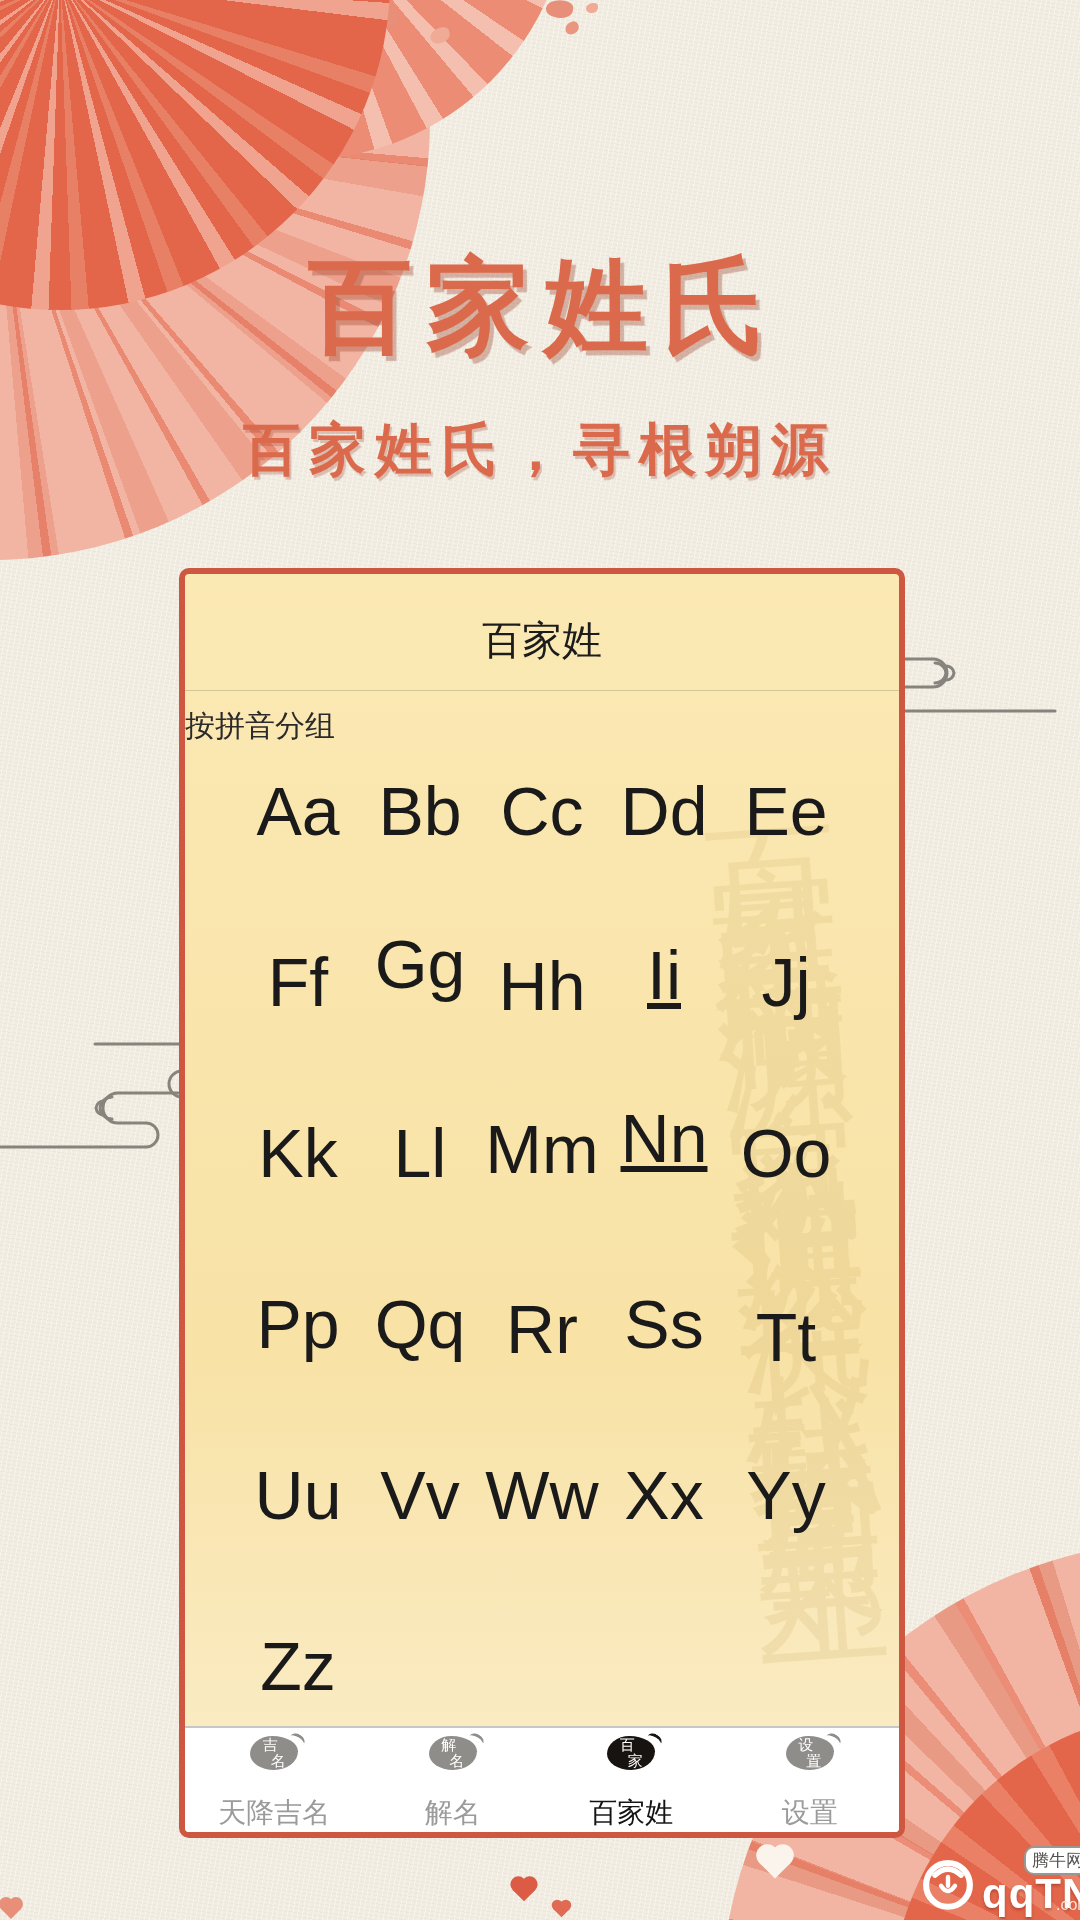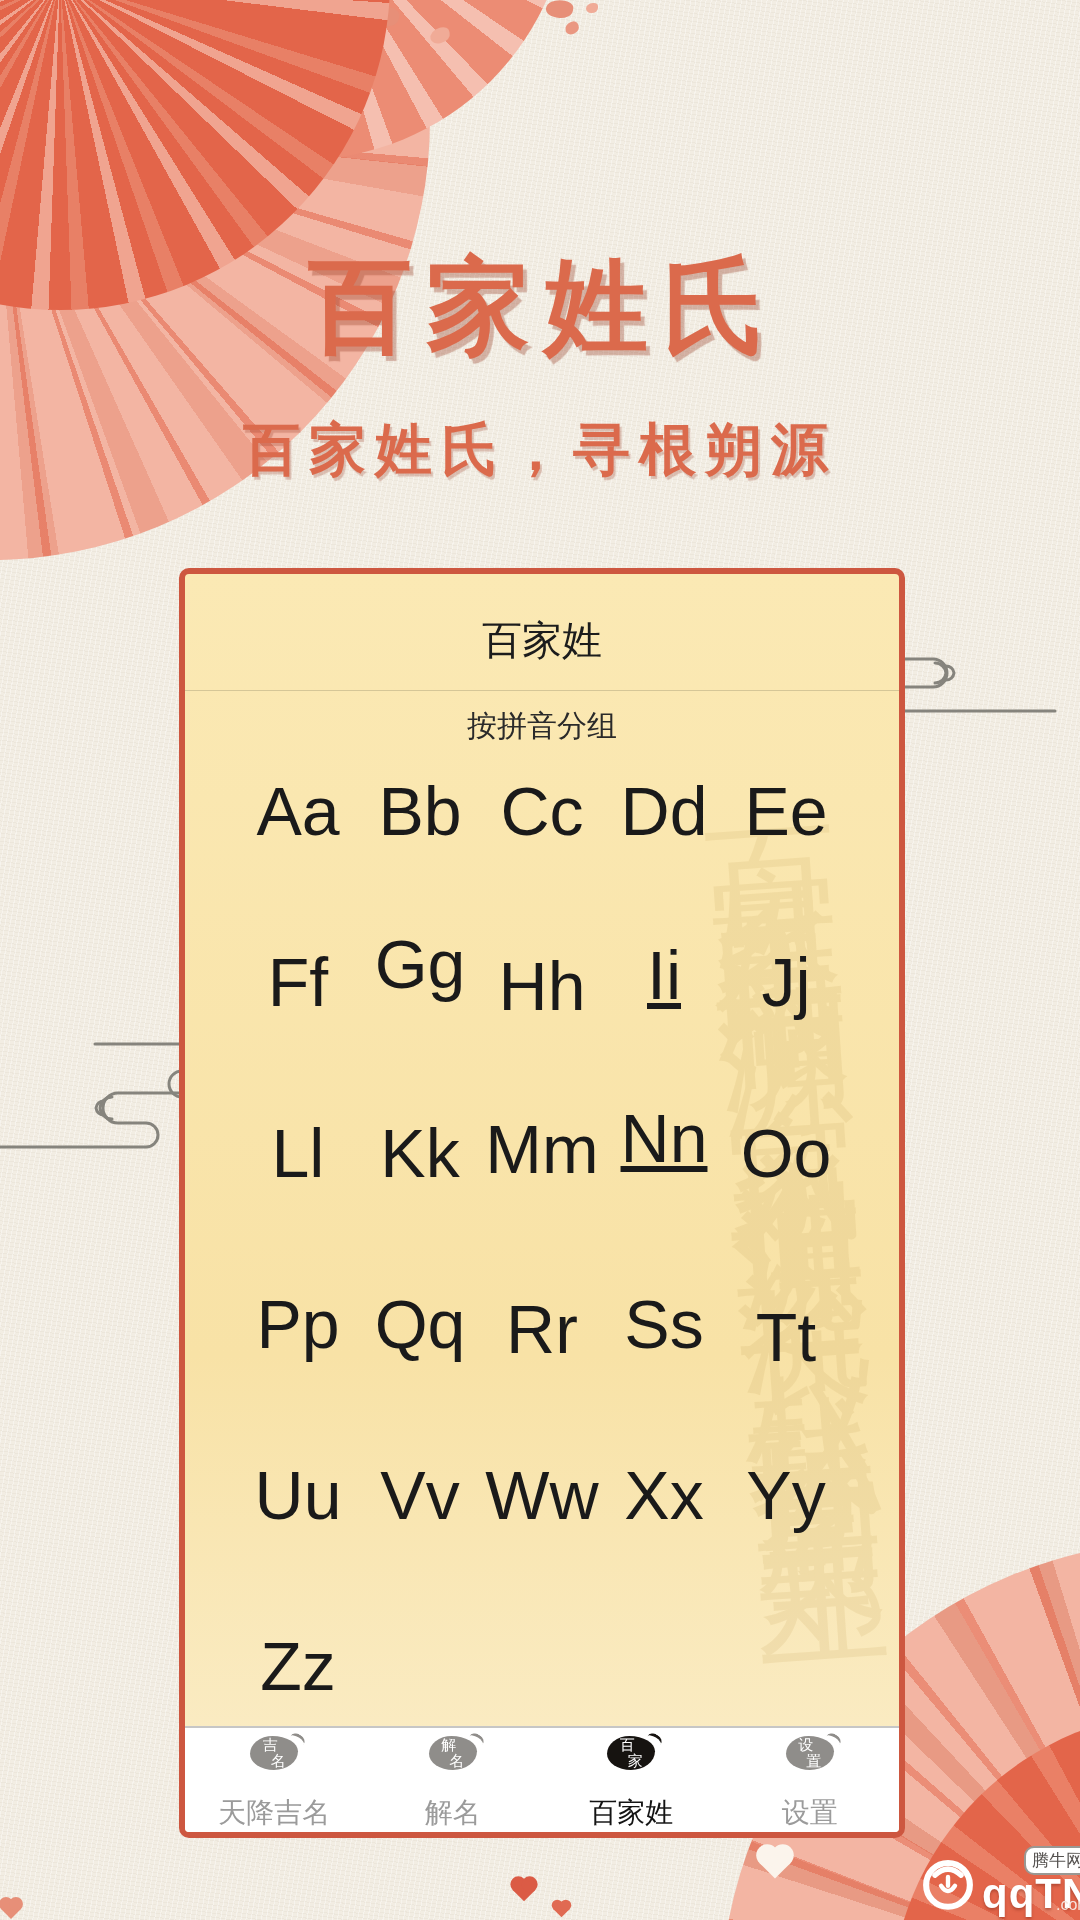--- a/index.html
+++ b/index.html
@@ -71,21 +71,21 @@
     background:linear-gradient(#FBE9B4 0%, #F8E2A6 62%, #FAEBC2 92%);
     overflow:hidden;
   }
   .card-header{
     position:absolute;left:0;top:0;width:100%;height:117px;
     display:flex;align-items:flex-end;justify-content:center;box-sizing:border-box;
     padding-bottom:22px;border-bottom:1px solid #D5C697;
   }
   .card-header-title{font-size:40px;color:#1C1C1C;}
   .group-label{
-    position:absolute;left:0;top:132px;width:100%;text-align:center;
+    position:absolute;left:0;top:132px;width:100%;
     font-size:30px;color:#2A2A2A;
   }
   .script-watermark{
     position:absolute;left:18px;top:170px;width:690px;height:980px;
     writing-mode:vertical-rl;font-size:132px;line-height:1.45;letter-spacing:26px;
     color:#C9A75F;opacity:.17;transform:rotate(-4deg);pointer-events:none;white-space:pre-wrap;
   }
   .letters{
     position:absolute;left:0;top:151px;width:100%;box-sizing:border-box;padding:0 52px;
     display:grid;grid-template-columns:repeat(5,1fr);grid-auto-rows:171px;
@@ -192,22 +192,22 @@
       <div class="letter">Aa</div>
       <div class="letter">Bb</div>
       <div class="letter">Cc</div>
       <div class="letter">Dd</div>
       <div class="letter">Ee</div>
       <div class="letter">Ff</div>
       <div class="letter">Gg</div>
       <div class="letter">Hh</div>
       <div class="letter">Ii</div>
       <div class="letter">Jj</div>
+      <div class="letter">Kk</div>
       <div class="letter">Ll</div>
-      <div class="letter">Kk</div>
       <div class="letter">Mm</div>
       <div class="letter">Nn</div>
       <div class="letter">Oo</div>
       <div class="letter">Pp</div>
       <div class="letter">Qq</div>
       <div class="letter">Rr</div>
       <div class="letter">Ss</div>
       <div class="letter">Tt</div>
       <div class="letter">Uu</div>
       <div class="letter">Vv</div>

